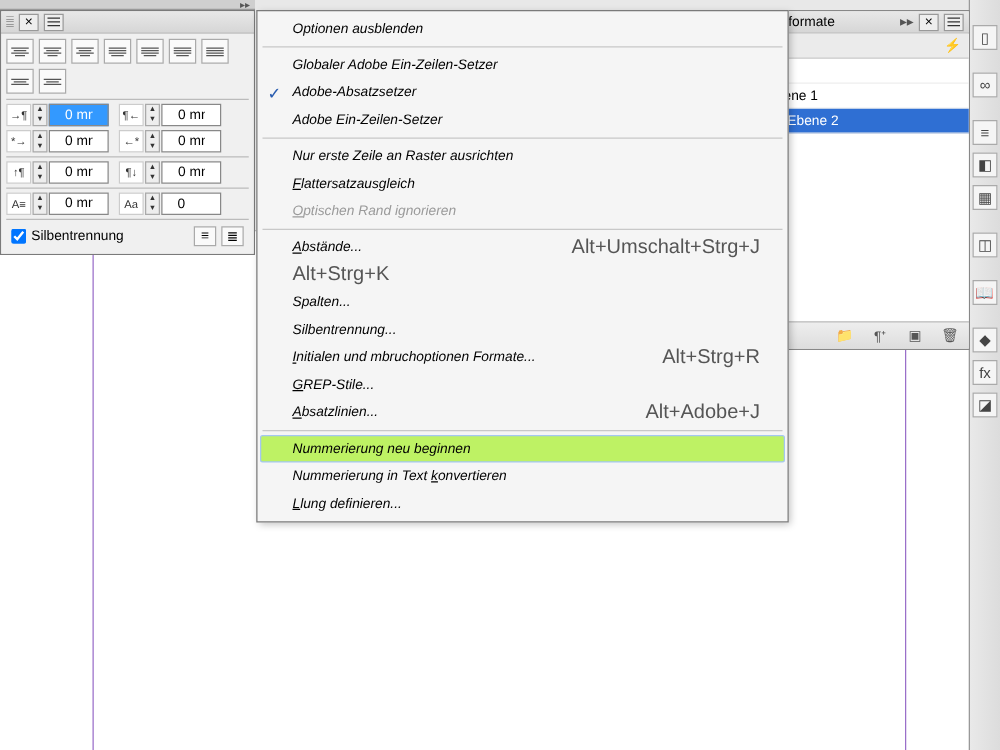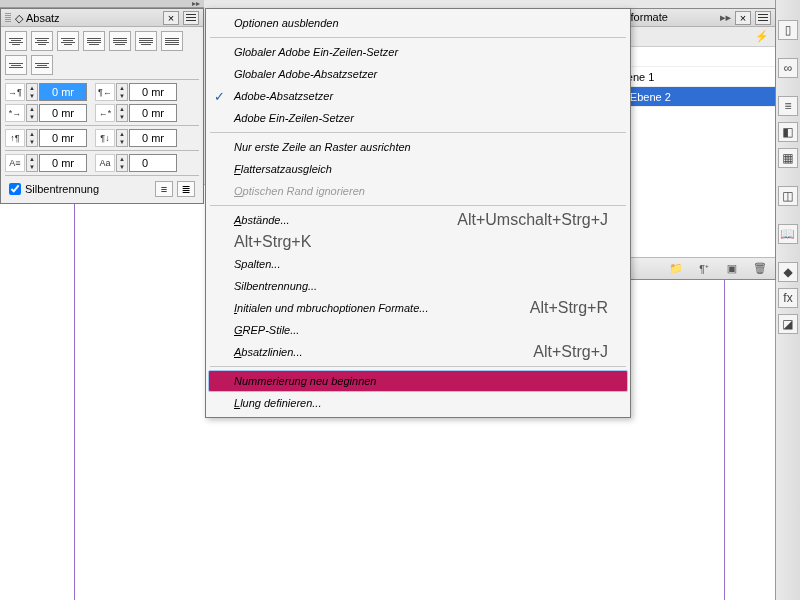--- a/index.html
+++ b/index.html
@@ -25,21 +25,21 @@
   .hyphen-row { display:flex; align-items:center; gap:4px; padding:2px 4px;justify-content:center; }
   .hyphen-row input[type=checkbox]{ width:12px; height:12px; }
   .smallbtn { width:18px; height:16px; border:1px solid #aaa; background:#fafafa; cursor:pointer; display:flex; justify-content:center; align-items:center; }
   .sep { border-top:1px solid #bbb; margin:3px 0; }
   .docarea { position:absolute; left:0; top:184px; width:775px; height:416px; background:#fff; border-top:1px solid #bbb;}
   .guide { position:absolute; top:0; bottom:0; width:1px; background:#9a6fc9; }
   .menu { position:absolute; left:205px; top:8px; width:426px; background:#f5f5f5; border:1px solid #7a7a7a; box-shadow:2px 2px 6px rgba(0,0,0,0.25); z-index:100; padding:3px 2px; }
   .menu-item { display:flex; align-items:center; height:22px; padding:0 20px 0 26px; cursor:default; position:relative; }
   .menu-item .lbl { flex:1;font-style:italic; }
   .menu-item .accel { color:#555; font-size:16px; }
-  .menu-item.hover { background:#be185d; border:1px solid #a4c7f0; height:22px; padding:0 19px 0 25px; border-radius:2px; }
+  .menu-item.hover { background:#bef264; border:1px solid #a4c7f0; height:22px; padding:0 19px 0 25px; border-radius:2px; }
   .menu-item.disabled { color:#9a9a9a; }
   .menu-item .check { position:absolute; left:6px; color:#2a5db0; font-size:13px; }
   .menu-sep { height:1px; background:#c8c8c8; margin:3px 2px; }
   .u { text-decoration:underline; }
   .styles-panel { position:absolute; left:571px; top:8px; width:205px; background:#f0f0f0; border:1px solid #888; z-index:50; }
   .styles-title { background:linear-gradient(#e8e8e8,#d6d6d6); height:18px; display:flex; align-items:center; padding:0 4px; gap:4px; border-bottom:1px solid #b0b0b0;}
   .styles-title .dbl{ color:#555;}
   .styles-title .close{ width:16px;height:14px;border:1px solid #999;background:#eee;text-align:center;line-height:12px;cursor:pointer;}
   .styles-title .menub{ width:16px;height:14px;border:1px solid #999;background:#eee;cursor:pointer;display:flex;justify-content:center;align-items:center;}
   .styles-body { background:#fff; }
@@ -64,21 +64,20 @@
   </div>
 
 <div class="docarea">
   <div class="guide" style="left:74px"></div>
   <div class="guide" style="left:724px"></div>
 </div>
 
 <div class="panel" style="left:0; top:8px; width:204px;">
   <div class="panel-title">
     <span class="grip"></span>
-    <span class="title"><span>◇ </span><span>Absatz</span></span>
     <span class="close">×</span>
     <span class="menub">
         <span class="lines"></span>
       </span>
   </div>
   <div class="absatz-body">
     <div class="align-row">
       <div class="align-btn">
           <span style="width:14px"></span>
           <span style="width:10px"></span>
@@ -259,23 +258,20 @@
 
 <div class="menu">
   <div class="menu-item">
       <span class="lbl">Optionen ausblenden</span>
     </div>
   <div class="menu-sep"></div>
   <div class="menu-item">
       <span class="lbl">Globaler Adobe Ein-Zeilen-Setzer</span>
     </div>
   <div class="menu-item">
-      <span class="lbl">Globaler Adobe-Absatzsetzer</span>
-    </div>
-  <div class="menu-item">
       <span class="check">✓</span>
       <span class="lbl">Adobe-Absatzsetzer</span>
     </div>
   <div class="menu-item">
       <span class="lbl">Adobe Ein-Zeilen-Setzer</span>
     </div>
   <div class="menu-sep"></div>
   <div class="menu-item">
       <span class="lbl">Nur erste Zeile an Raster ausrichten</span>
     </div>
@@ -301,25 +297,28 @@
     </div>
   <div class="menu-item">
       <span class="lbl"><span class="u">I</span><span>nitialen und mbruchoptionen Formate...</span></span>
       <span class="accel">Alt+Strg+R</span>
     </div>
   <div class="menu-item">
       <span class="lbl"><span class="u">G</span><span>REP-Stile...</span></span>
     </div>
   <div class="menu-item">
       <span class="lbl"><span class="u">A</span><span>bsatzlinien...</span></span>
-      <span class="accel">Alt+Strg+J</span>
+      <span class="accel">Alt+Adobe+J</span>
     </div>
   <div class="menu-sep"></div>
   <div class="menu-item hover">
       <span class="lbl">Nummerierung neu beginnen</span>
+    </div>
+  <div class="menu-item">
+      <span class="lbl"><span>Nummerierung in Text </span><span class="u">k</span><span>onvertieren</span></span>
     </div>
   <div class="menu-item">
       <span class="lbl"><span class="u">L</span><span>lung definieren...</span></span>
     </div>
 </div>
 
 <div class="toolstrip">
   <div class="tool">▯</div>
   <div class="tool gap">∞</div>
   <div class="tool gap">≡</div>

